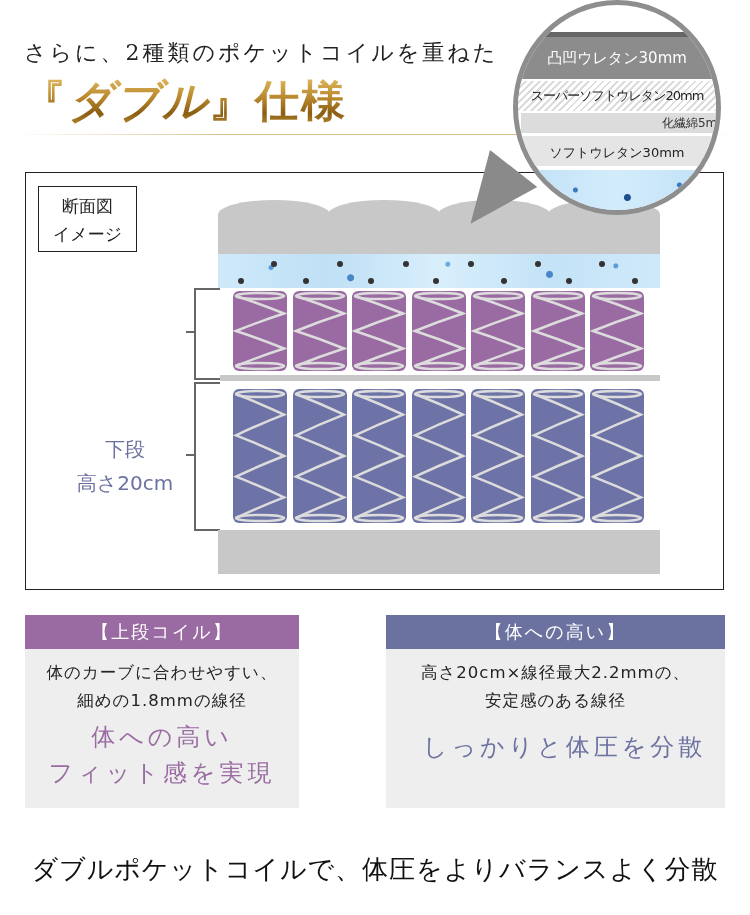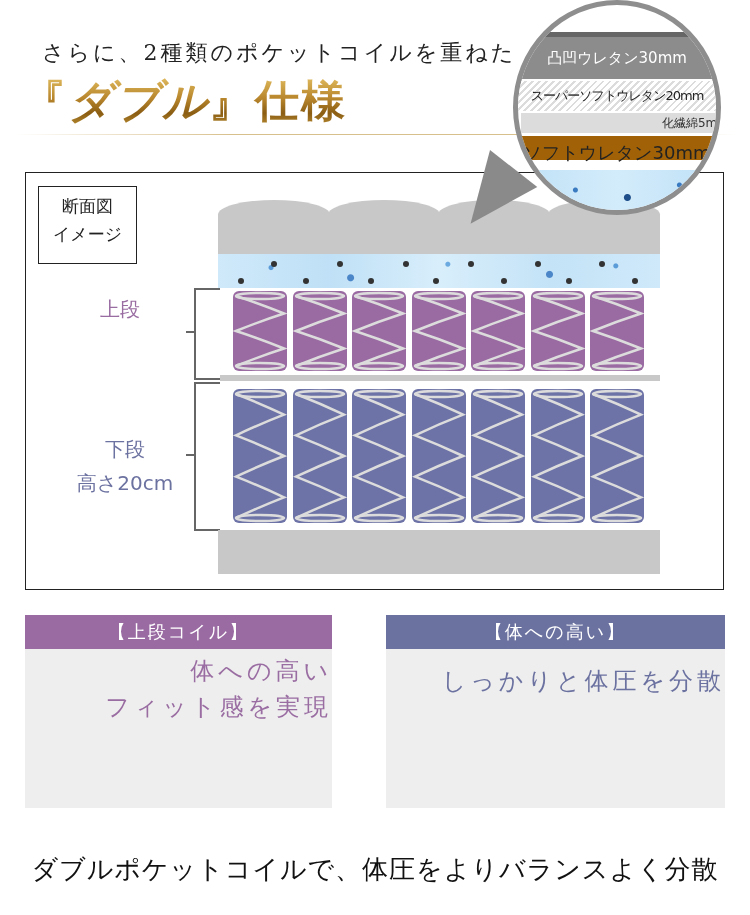--- a/index.html
+++ b/index.html
@@ -1,29 +1,29 @@
 <!DOCTYPE html>
 <html><head>
 <meta charset="utf-8">
 <style>
   html, body { margin:0; padding:0; background:#ffffff; }
   body { width:750px; height:915px; position:relative; overflow:hidden; font-family:"DejaVu Sans", sans-serif; }
   .abs { position:absolute; }
 
   
-  .subtitle { left:24px; top:38px; font-family:"DejaVu Serif", serif; font-size:22px; color:#222; letter-spacing:3px; white-space:nowrap;margin-left:18px; }
+  .subtitle { left:24px; top:38px; font-family:"DejaVu Serif", serif; font-size:22px; color:#222; letter-spacing:3px; white-space:nowrap; }
   .title { left:22px; top:72px; font-family:"DejaVu Serif", serif; font-size:44px; font-weight:bold; white-space:nowrap;
     background:linear-gradient(180deg,#e9c66a 0%,#b8862c 45%,#8a5d13 70%,#c79b3b 100%);
     -webkit-background-clip:text; background-clip:text; color:transparent; letter-spacing:2px; }
   .title .italic { font-style:italic;margin-top:28px; }
   .gold-rule { left:16px; top:134px; width:720px; height:1px; background:linear-gradient(90deg,#ffffff 0%,#d8c08c 30%,#d8c08c 70%,#ffffff 100%); }
 
   
   .frame { left:25px; top:172px; width:699px; height:418px; border:1.5px solid #222; box-sizing:border-box; background:#fff; }
-  .cross-label { left:38px; top:186px; width:99px; height:78px; border:1.5px solid #222; box-sizing:border-box;
+  .cross-label { left:38px; top:186px; width:99px; height:66px; border:1.5px solid #222; box-sizing:border-box;
     font-family:"DejaVu Serif", serif; font-size:17px; color:#222; text-align:center; line-height:28px; padding-top:5px; }
 
   .side-label { text-align:center; font-size:20px; line-height:34px; }
   .upper-label { left:60px; top:292px; width:120px; color:#9a6da2; }
   .lower-label { left:60px; top:432px; width:130px; color:#6c72a0; }
 
   .bracket { border:2px solid #666; border-right:none; }
   .b-upper { left:194px; top:288px; width:24px; height:88px; }
   .b-lower { left:194px; top:382px; width:24px; height:145px; }
   .tick { height:2px; width:10px; background:#666; }
@@ -51,37 +51,37 @@
 
   
   .pointer { left:490px; top:150px; width:0; height:0; border-left:30px solid transparent; border-right:30px solid transparent; border-top:70px solid #8a8a8a; transform:rotate(38deg); transform-origin:top left; }
   .magnifier { left:513px; top:0px; width:208px; height:215px; border-radius:50%; border:5px solid #8e8e8e; box-sizing:border-box; overflow:hidden; background:#fff; }
   .mag-inner { position:absolute; left:-5px; top:-5px; width:208px; }
   .m-top { position:absolute; left:0; top:32px; width:208px; height:5px; background:#666; }
   .m-l1 { position:absolute; left:0; top:37px; width:208px; height:42px; background:#8c8c8c; color:#fff; font-size:15px; text-align:center; line-height:42px; }
   .m-l2 { position:absolute; left:0; top:81px; width:208px; height:30px;
     background:repeating-linear-gradient(135deg,#ffffff 0 3px,#dcdcdc 3px 5px); color:#222; font-size:13px; text-align:center; line-height:30px; letter-spacing:-1px; }
   .m-l3 { position:absolute; left:8px; top:113px; width:208px; height:20px; background:#dcdcdc; color:#333; font-size:12px; text-align:right; line-height:20px; }
-  .m-l4 { position:absolute; left:0; top:136px; width:208px; height:24px; background:#a16207; color:#222; font-size:18px; text-align:center; line-height:34px; }
+  .m-l4 { position:absolute; left:0; top:136px; width:208px; height:30px; background:#e5e5e5; color:#222; font-size:13px; text-align:center; line-height:34px; }
   .m-l5 { position:absolute; left:0; top:170px; width:208px; height:50px;
     background:
       radial-gradient(circle at 30% 40%, #3a7ac0 0 2px, transparent 3px),
       radial-gradient(circle at 55% 55%, #1e4f8a 0 3px, transparent 4px),
       radial-gradient(circle at 80% 30%, #3a7ac0 0 2px, transparent 3px),
       linear-gradient(90deg,#bfe0f6,#d3ecfb,#bfe0f6); }
 
   
   .box { position:absolute; top:615px; height:193px; background:#eeeeee; }
-  .box-left { left:25px; width:307px; }
+  .box-left { left:25px; width:274px; }
   .box-right { left:386px; width:339px; }
   .box-head { height:34px; color:#fff; font-size:18px; text-align:center; line-height:34px; letter-spacing:2px; }
   .box-left .box-head { background:#9a6aa2; }
   .box-right .box-head { background:#6c72a0; }
   .box-desc { text-align:center; color:#222; font-size:16.5px; line-height:28px; margin-top:10px; letter-spacing:1px; }
-  .box-emph { text-align:right; font-family:"DejaVu Serif", serif; font-size:24px; line-height:36px; letter-spacing:4px; margin-top:4px; }
+  .box-emph { text-align:center; font-family:"DejaVu Serif", serif; font-size:24px; line-height:36px; letter-spacing:4px; margin-top:4px; }
   .box-left .box-emph { color:#9a6da2; }
   .box-right .box-emph { color:#6c72a0; margin-top:14px;padding-left:18px; }
 
   .footer { left:0; top:852px; width:750px; text-align:center; font-family:Liberation Sans, sans-serif; font-size:26px; color:#111; letter-spacing:1px; }
 </style>
 </head>
 <body>
 
 <div class="abs subtitle">さらに、2種類のポケットコイルを重ねた</div>
 <div class="abs title">
@@ -89,21 +89,20 @@
 </div>
 <div class="abs gold-rule"></div>
 
 <div class="abs frame"></div>
 <div class="abs cross-label">
   <div>断面図</div>
   <div>イメージ</div>
 </div>
 
 <div class="abs side-label upper-label">
-  <div>上段</div>
 </div>
 <div class="abs side-label lower-label">
   <div>下段</div>
   <div>高さ20cm</div>
 </div>
 
 <div class="abs bracket b-upper"></div>
 <div class="abs tick" style="left:186px; top:331px;"></div>
 <div class="abs bracket b-lower"></div>
 <div class="abs tick" style="left:186px; top:454px;"></div>
@@ -245,26 +244,34 @@
     <div class="m-l1">凸凹ウレタン30mm</div>
     <div class="m-l2">スーパーソフトウレタン20mm</div>
     <div class="m-l3">化繊綿5mm</div>
     <div class="m-l4">ソフトウレタン30mm</div>
     <div class="m-l5"></div>
   </div>
 </div>
 
 <div class="box box-left">
   <div class="box-head">【上段コイル】</div>
+  <div class="box-desc">
+    <div>体のカーブに合わせやすい、</div>
+    <div>細めの1.8mmの線径</div>
+  </div>
   <div class="box-emph">
     <div>体への高い</div>
     <div>フィット感を実現</div>
   </div>
 </div>
 
 <div class="box box-right">
   <div class="box-head">【体への高い】</div>
+  <div class="box-desc">
+    <div>高さ20cm×線径最大2.2mmの、</div>
+    <div>安定感のある線径</div>
+  </div>
   <div class="box-emph">
     <div>しっかりと体圧を分散</div>
   </div>
 </div>
 
 <div class="abs footer">ダブルポケットコイルで、体圧をよりバランスよく分散</div>
 
 </body></html>

